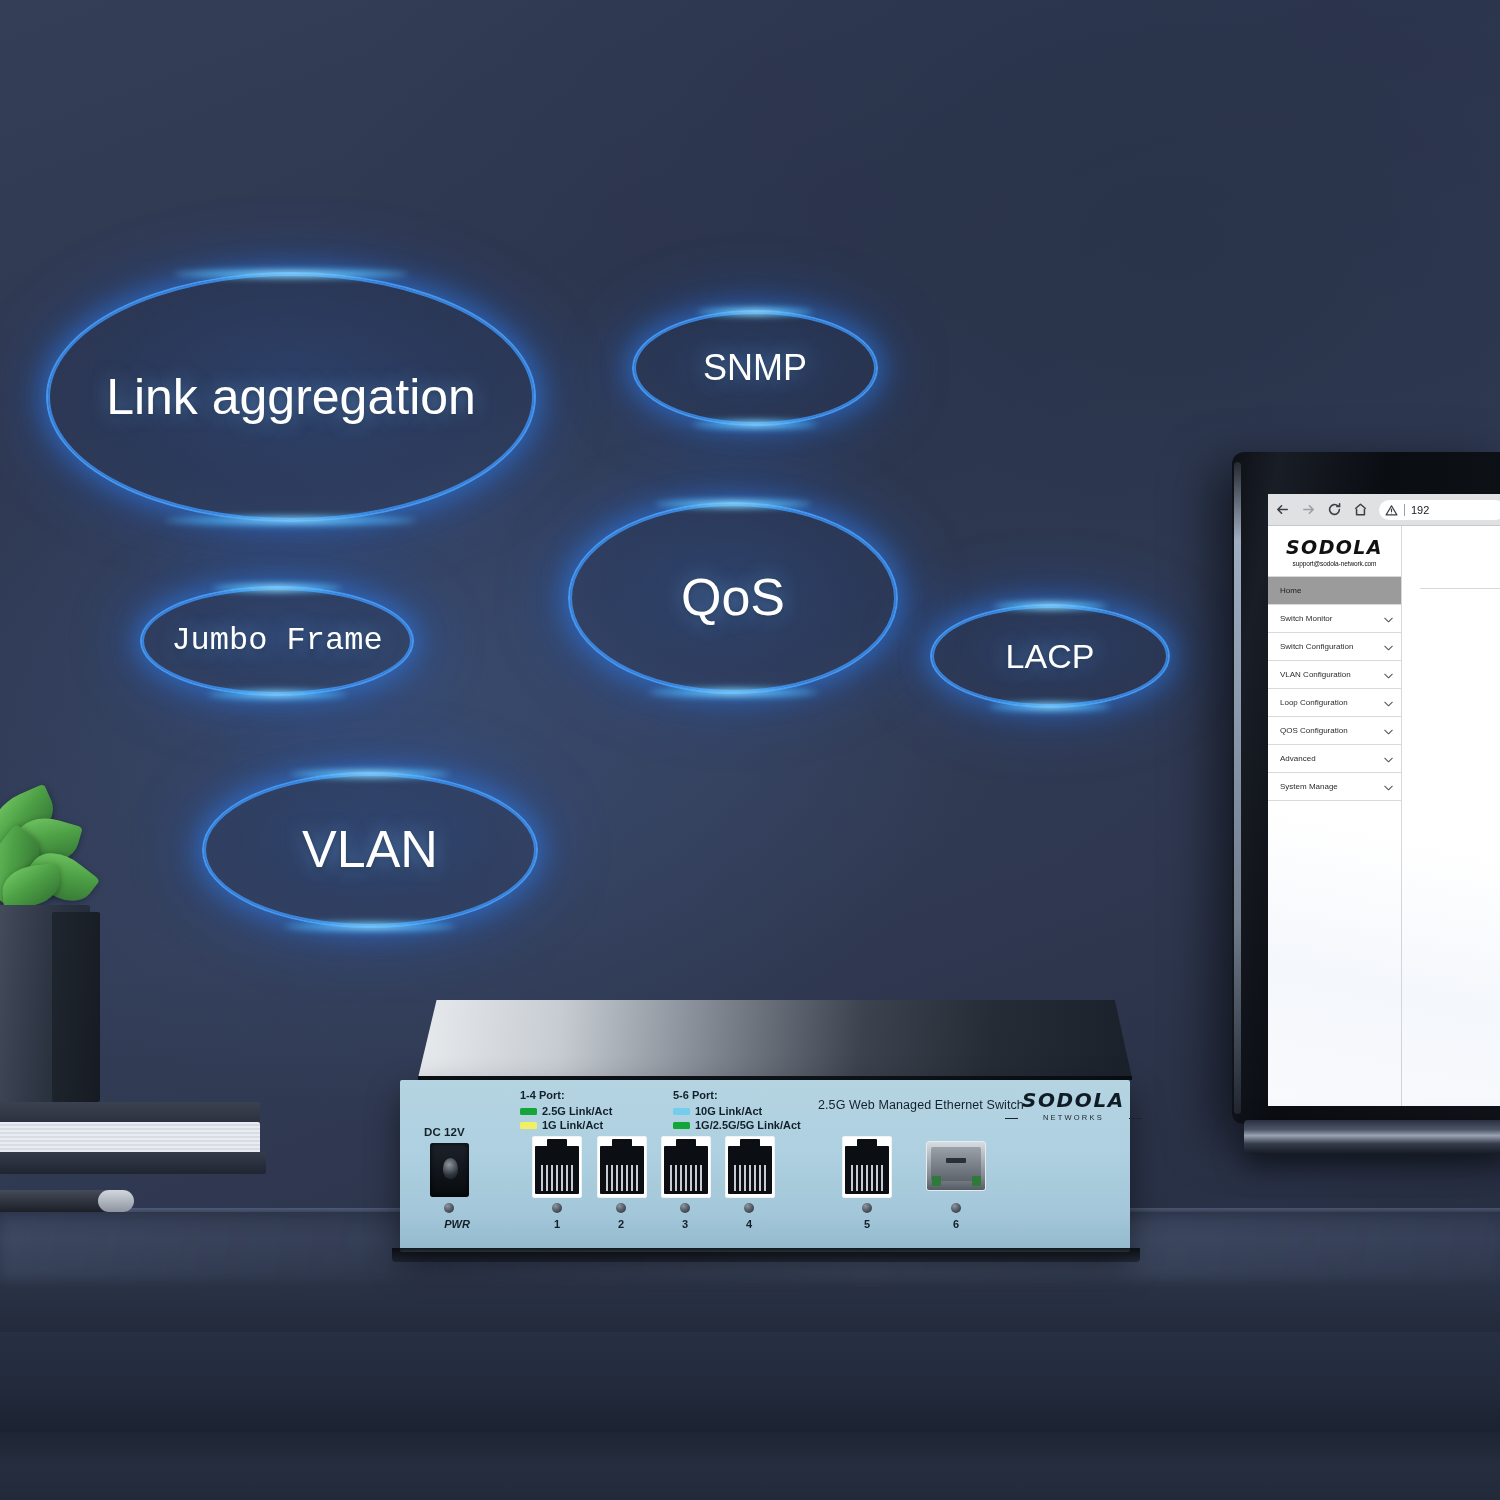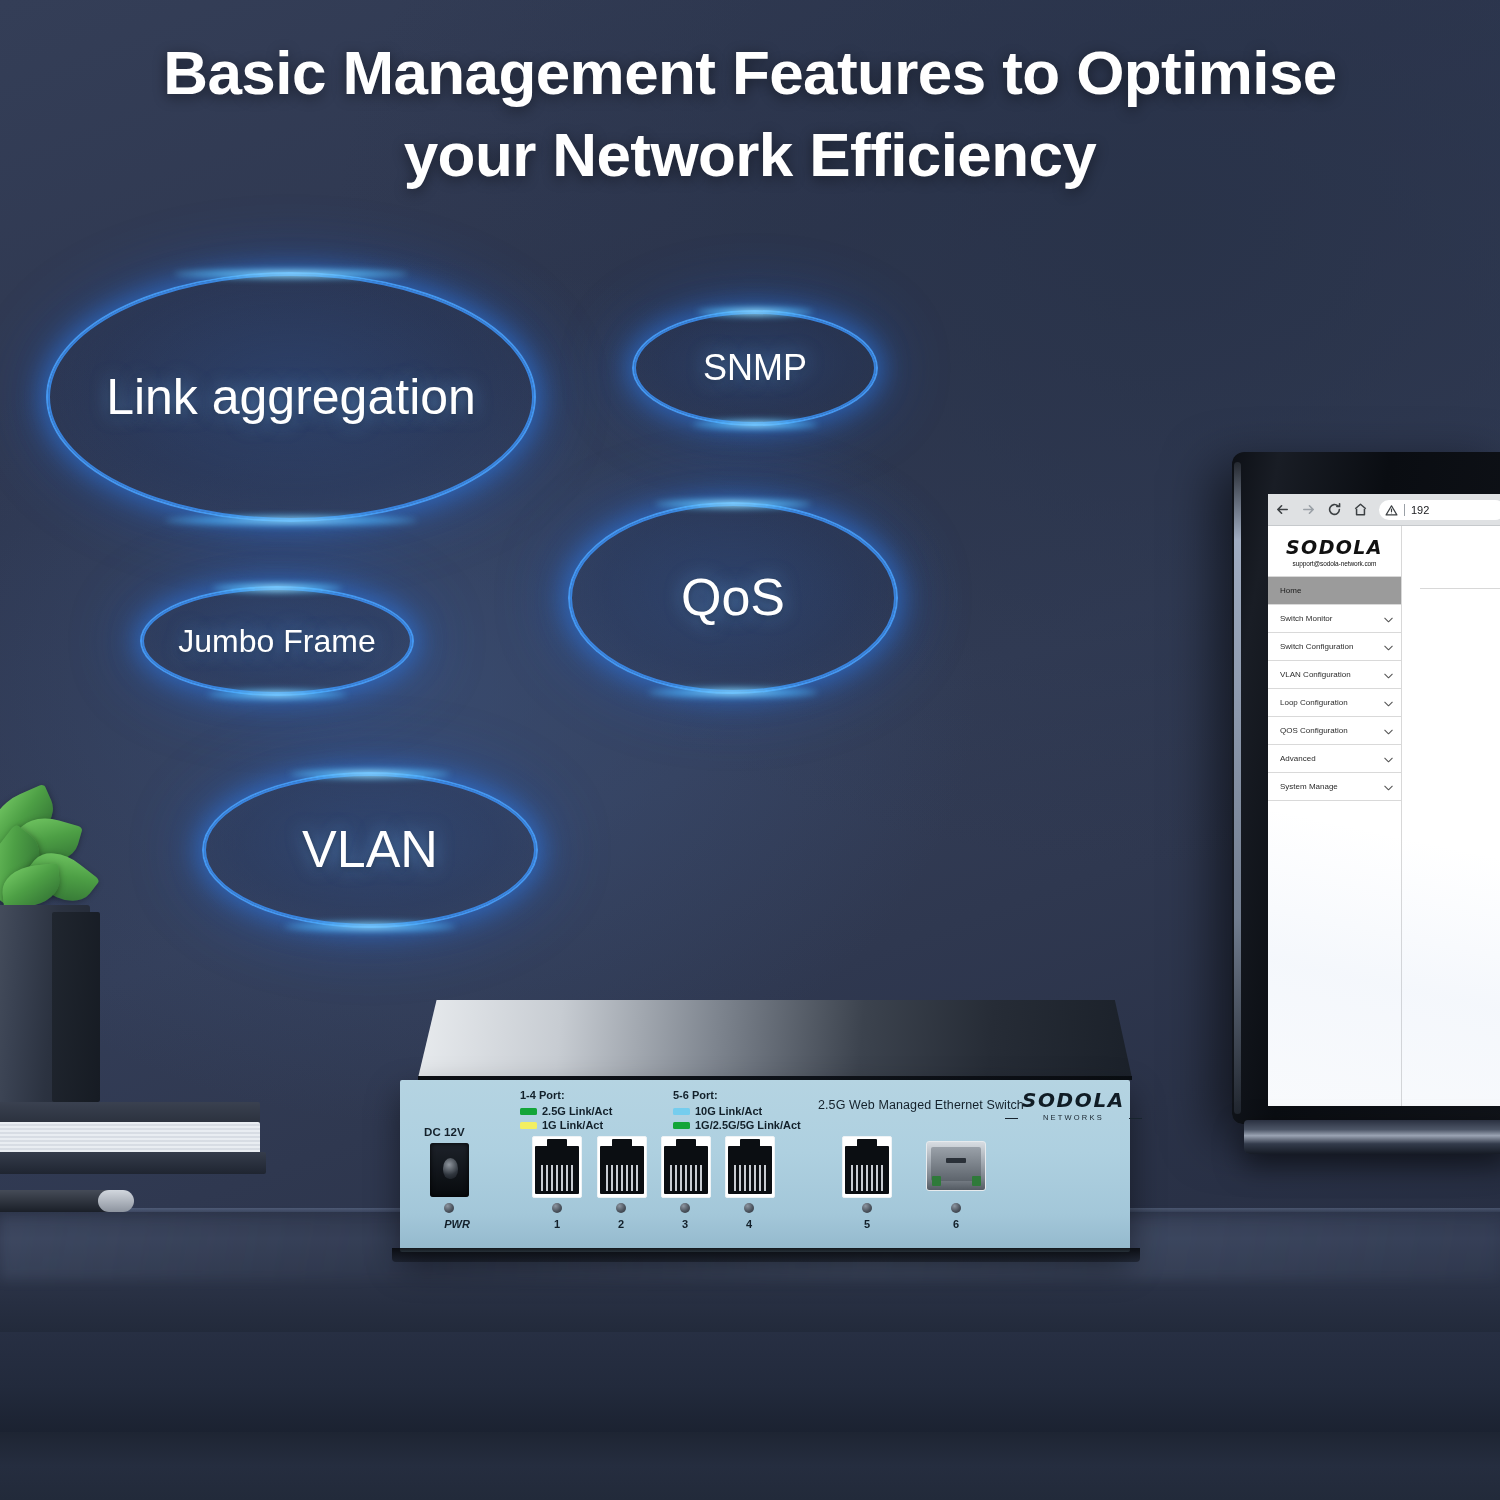--- a/index.html
+++ b/index.html
@@ -70,21 +70,21 @@
   .bubble span{
     position:relative;z-index:3;color:#fff;text-align:center;line-height:1.14;
     text-shadow:0 0 18px rgba(120,190,255,.55),0 2px 6px rgba(0,0,0,.35);
     font-weight:400;
   }
   #b-link{left:46px;top:272px;width:490px;height:250px;}
   #b-link span{font-size:50px;}
   #b-snmp{left:632px;top:310px;width:246px;height:116px;}
   #b-snmp span{font-size:36px;}
   #b-jumbo{left:140px;top:586px;width:274px;height:110px;}
-  #b-jumbo span{font-size:32px;}
+  #b-jumbo span{font-size:32px;font-family:Liberation Mono, monospace;}
   #b-qos{left:568px;top:502px;width:330px;height:192px;}
   #b-qos span{font-size:52px;}
   #b-lacp{left:930px;top:604px;width:240px;height:104px;}
   #b-lacp span{font-size:34px;}
   #b-vlan{left:202px;top:772px;width:336px;height:156px;}
   #b-vlan span{font-size:52px;}
   #b-stp{left:608px;top:770px;width:492px;height:222px;}
   #b-stp span{font-size:45px;}
 
   
@@ -260,36 +260,35 @@
 <body>
 
 <div id="stage">
 
   <div class="desk-edge"></div>
   <div class="desk-top"></div>
   <div class="desk-sheen"></div>
   <div class="desk-front"></div>
   <div class="desk-base"></div>
 
-  <div class="heading">
-    <span>Basic Management Features to Optimise</span>
-    <span class="l2">your Network Efficiency</span>
-  </div>
 
   <div class="bubble" id="b-link">
     <span>Link aggregation</span>
   </div>
   <div class="bubble" id="b-snmp">
     <span>SNMP</span>
   </div>
   <div class="bubble" id="b-jumbo">
     <span>Jumbo Frame</span>
   </div>
   <div class="bubble" id="b-qos">
     <span>QoS</span>
+  </div>
+  <div class="bubble" id="b-lacp">
+    <span>LACP</span>
   </div>
   <div class="bubble" id="b-vlan">
     <span>VLAN</span>
   </div>
 
   <div>
     <div class="leaf" style="left:-10px;top:795px;width:66px;height:46px;transform:rotate(-24deg);"></div>
     <div class="leaf" style="left:16px;top:818px;width:62px;height:44px;transform:rotate(16deg);"></div>
     <div class="leaf" style="left:-22px;top:842px;width:70px;height:48px;transform:rotate(-52deg);"></div>
     <div class="leaf" style="left:30px;top:856px;width:64px;height:42px;transform:rotate(38deg);"></div>

